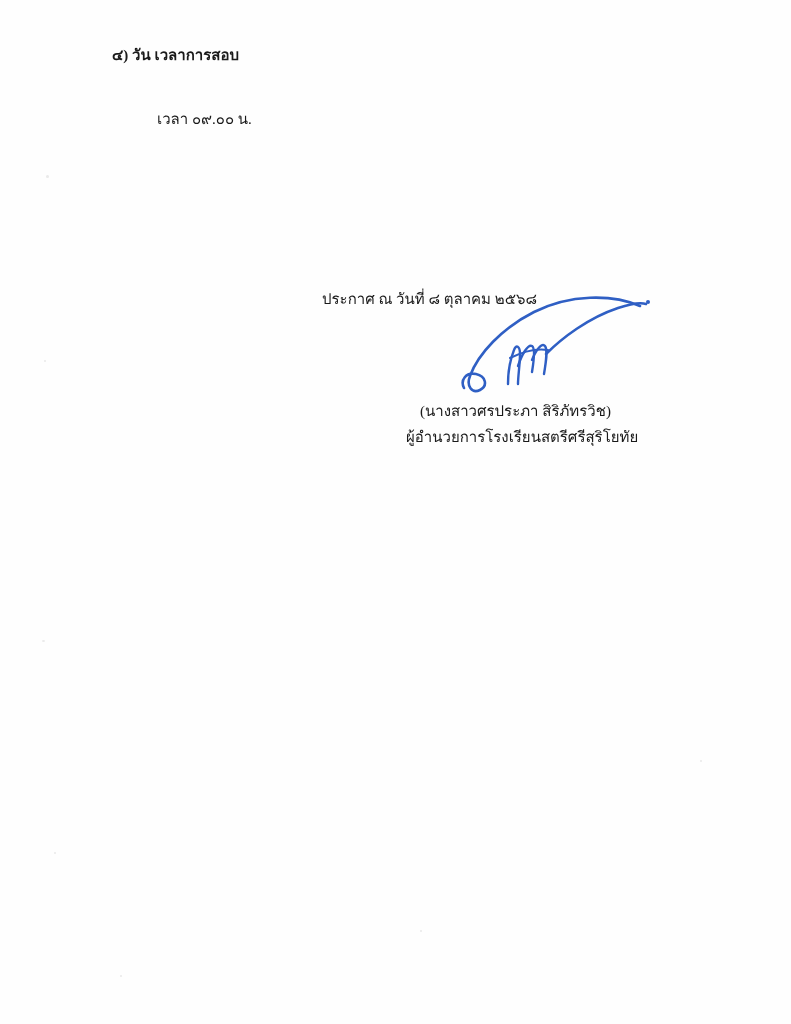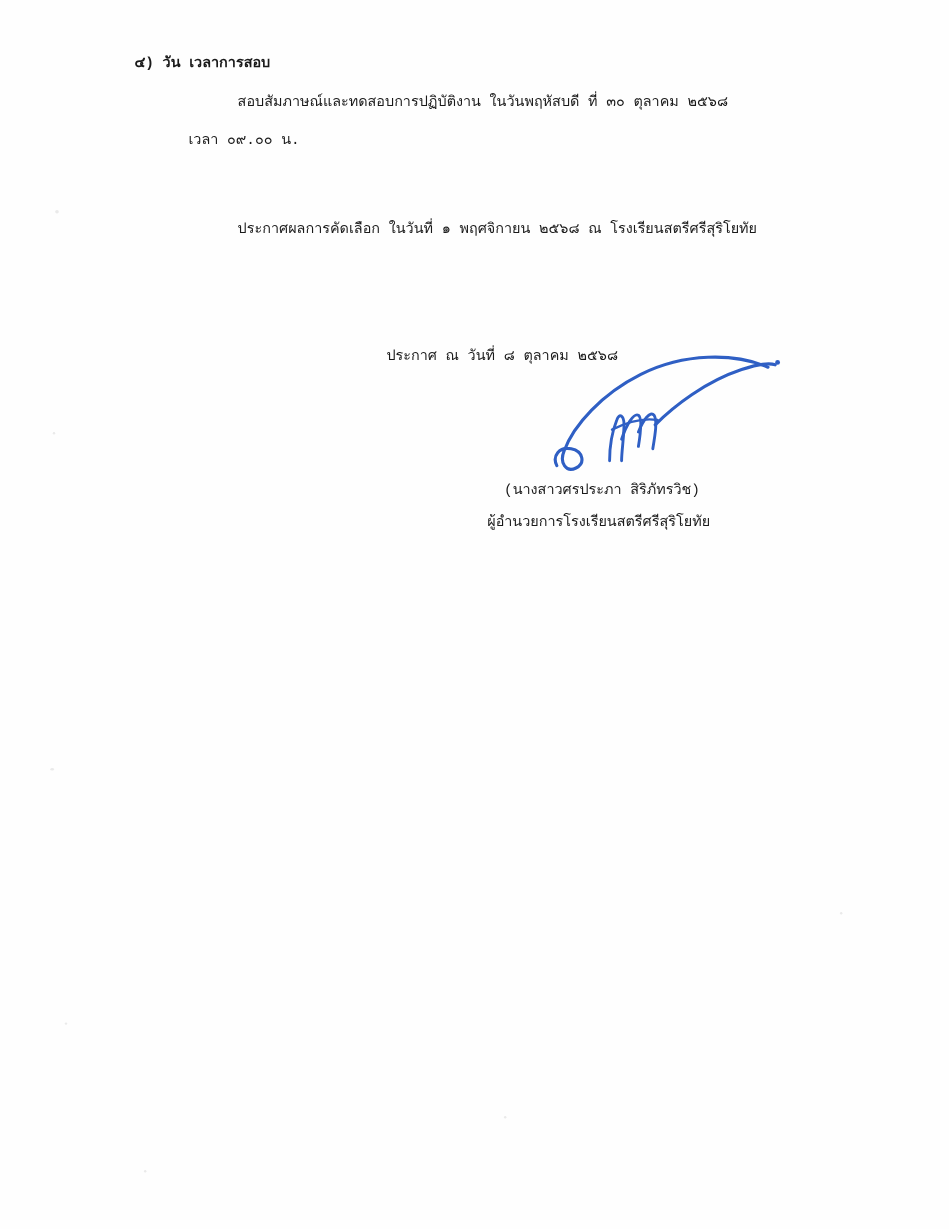--- a/index.html
+++ b/index.html
@@ -26,24 +26,23 @@
   .doc-body {
     position: absolute;
     top: 0;
     left: 0;
     width: 791px;
     height: 1024px;
   }
 
   .section {
     position: absolute;
-    font-size: 12px;
+    font-size: 15px;
     line-height: 1.55;
     white-space: nowrap;
-    font-family: Liberation Mono, monospace;
   }
 
   .heading {
     font-weight: 700;
   }
 
   .sec4-head { top: 44px; left: 112px; }
   .sec4-line1 { top: 76px; left: 198px; }
   .sec4-line2 { top: 108px; left: 157px; text-align: right; }
 
@@ -78,24 +77,22 @@
 </head>
 <body>
 
 <div class="page">
   <div class="doc-body">
 
     <div class="section heading sec4-head">
       <span>๔)</span>
       <span>วัน เวลาการสอบ</span>
     </div>
-    <div class="section sec4-line1">สอบสัมภาษณ์และทดสอบการปฏิบัติงาน ในวันพฤหัสบดี ที่ ๓๐ ตุลาคม  ๒๕๖๘</div>
     <div class="section sec4-line2">เวลา ๐๙.๐๐ น.</div>
 
-    <div class="section sec5-line1">ประกาศผลการคัดเลือก ในวันที่ ๑ พฤศจิกายน ๒๕๖๘   ณ โรงเรียนสตรีศรีสุริโยทัย</div>
 
 
     <div class="section announce-line">ประกาศ  ณ  วันที่  ๘  ตุลาคม  ๒๕๖๘</div>
 
     <svg class="signature" viewBox="0 0 220 120" aria-hidden="true">
       <g fill="none" stroke="#2f5fc4" stroke-linecap="round" stroke-linejoin="round">
         <path d="M14 100 C10 92, 16 84, 26 86 C36 88, 38 98, 30 102 C22 106, 16 98, 20 88 C28 66, 52 40, 84 24 C120 6, 162 6, 190 18" stroke-width="2.6"></path>
         <path d="M58 96 C58 84, 60 72, 64 62 C66 56, 70 58, 70 66 C70 76, 68 88, 68 96" stroke-width="2.4"></path>
         <path d="M68 78 C72 66, 78 56, 82 58 C85 60, 84 72, 82 84" stroke-width="2.4"></path>
         <path d="M82 72 C86 62, 92 54, 95 58 C98 62, 96 74, 94 86" stroke-width="2.4"></path>

